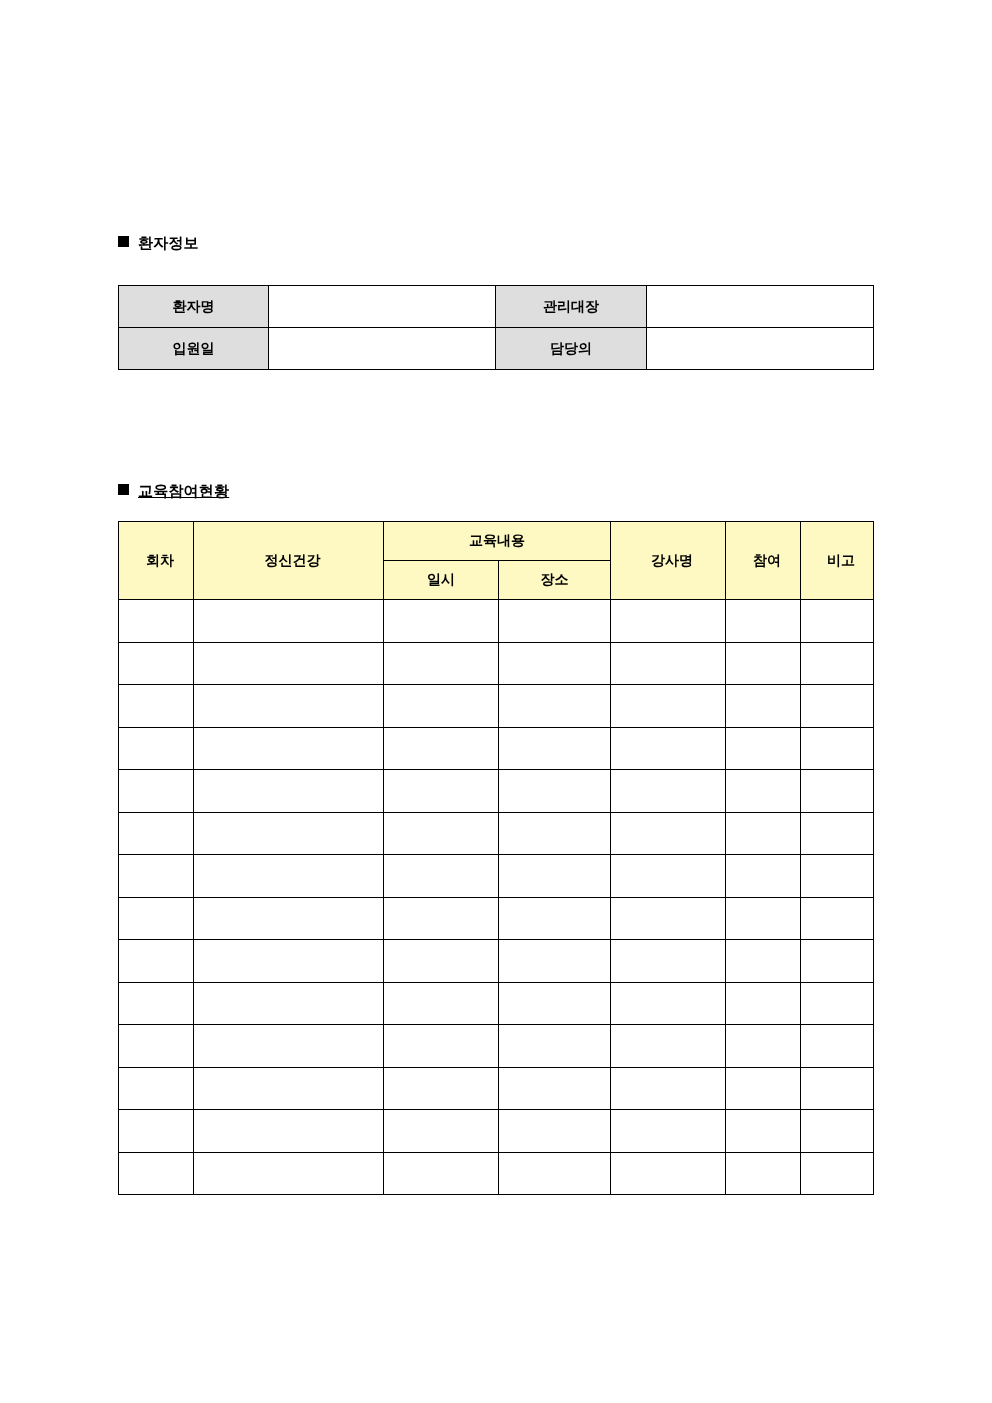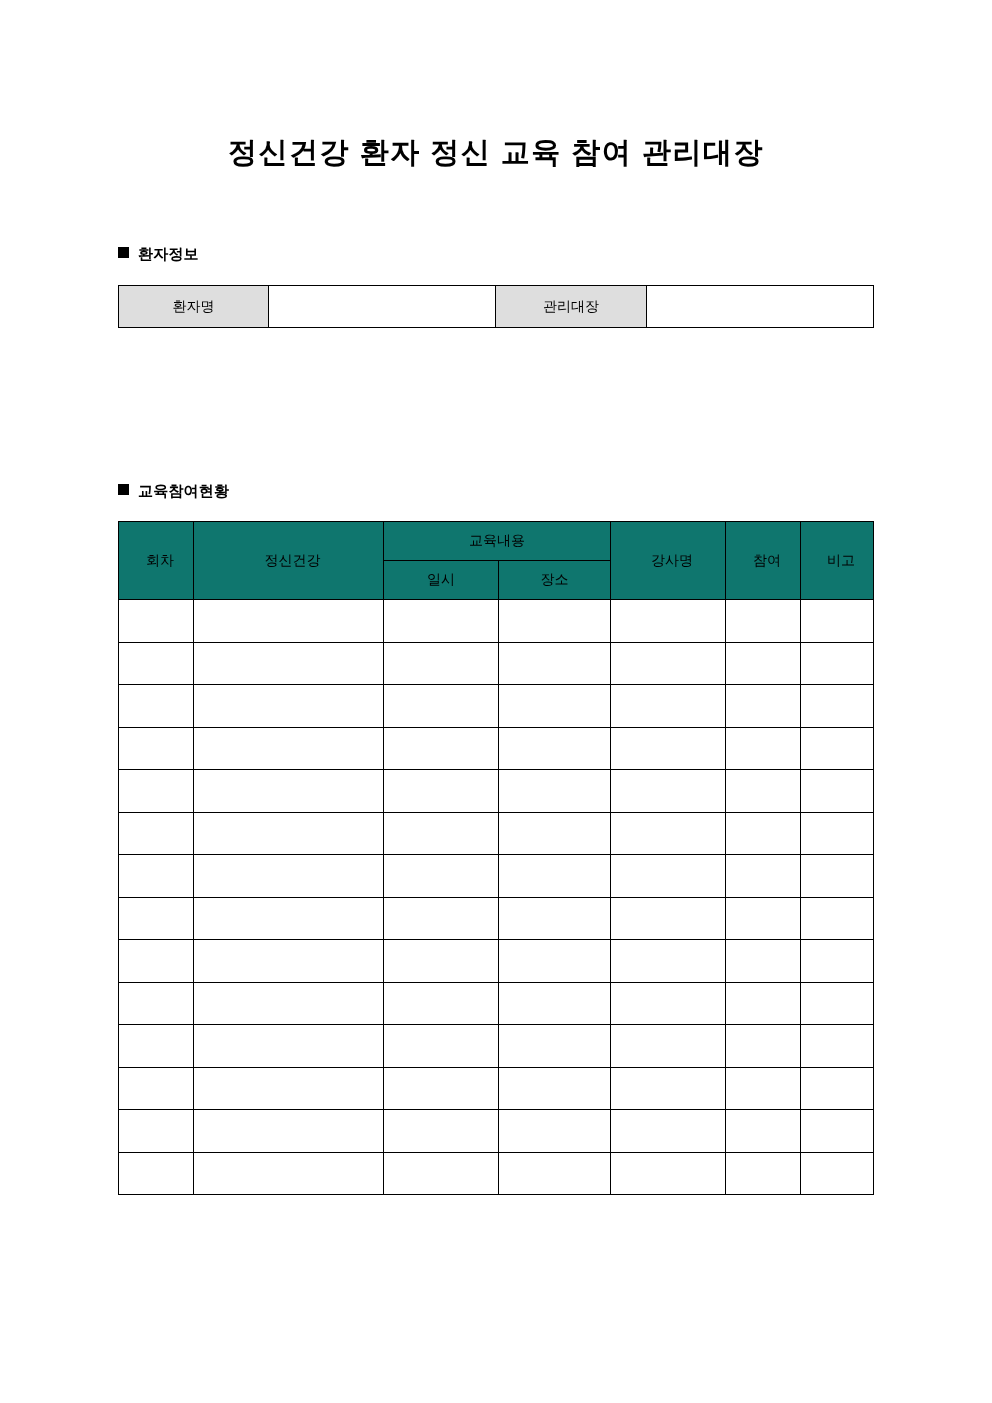--- a/index.html
+++ b/index.html
@@ -47,22 +47,22 @@
     white-space: nowrap;
   }
   .section-heading .bullet {
     display: inline-block;
     width: 11px;
     height: 11px;
     background: #000000;
     margin-right: 9px;
     vertical-align: 1px;
   }
-  #sec-patient { top: 245px; }
-  #sec-education { top: 482px; }
+  #sec-patient { top: 234px; }
+  #sec-education { top: 482px; text-decoration: underline; }
 
   
   table.form-table {
     position: absolute;
     left: 118px;
     border-collapse: collapse;
     table-layout: fixed;
     font-size: 14px;
   }
   table.form-table td,
@@ -78,63 +78,70 @@
   
   #patient-table {
     top: 285px;
     width: 755px;
   }
   #patient-table td {
     height: 41px;
   }
   #patient-table td.label {
     background: #dedede;
+    font-weight: bold;
   }
 
   
   #education-table {
     top: 521px;
     width: 755px;
   }
   #education-table th {
-    background: #0f766e;
+    background: #fef9c3;
     height: 38px;
+    font-weight: bold;
   }
   #education-table th.tall {
     height: 77px;
     padding-left: 8px;
   }
   #education-table td.body-cell {
     height: 41.5px;
     background: #ffffff;
   }
 </style>
 </head>
 <body>
 
 <div class="page">
 
-  <div class="doc-title">정신건강 환자 정신 교육 참여 관리대장</div>
 
   <div class="section-heading" id="sec-patient">
     <span class="bullet"></span><span>환자정보</span>
   </div>
 
   <table class="form-table" id="patient-table">
     <colgroup>
       <col style="width:150px">
       <col style="width:227px">
       <col style="width:151px">
       <col style="width:227px">
     </colgroup>
     <tbody>
       <tr>
         <td class="label">환자명</td>
         <td></td>
         <td class="label">관리대장</td>
+        <td></td>
+      </tr>
+      <tr>
+        <td class="label">입원일</td>
+        <td></td>
+        <td class="label">담당의</td>
         <td></td>
       </tr>
     </tbody>
   </table>
 
   <div class="section-heading" id="sec-education">
     <span class="bullet"></span><span>교육참여현황</span>
   </div>
 
   <table class="form-table" id="education-table">

